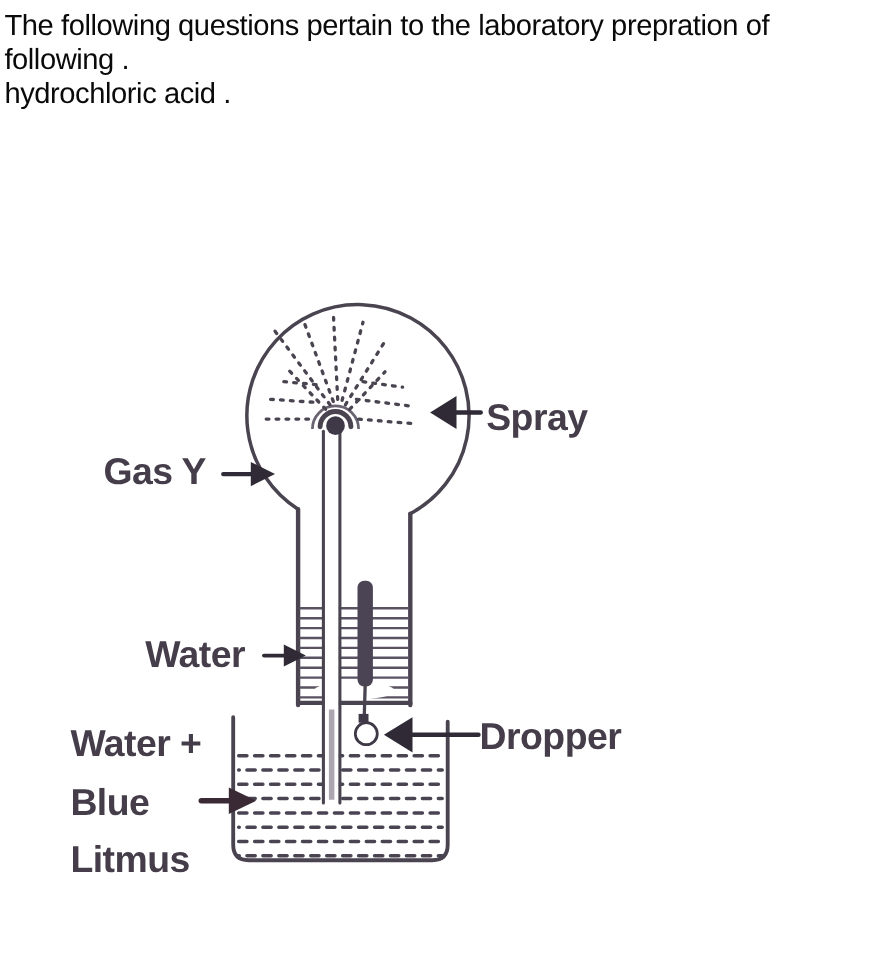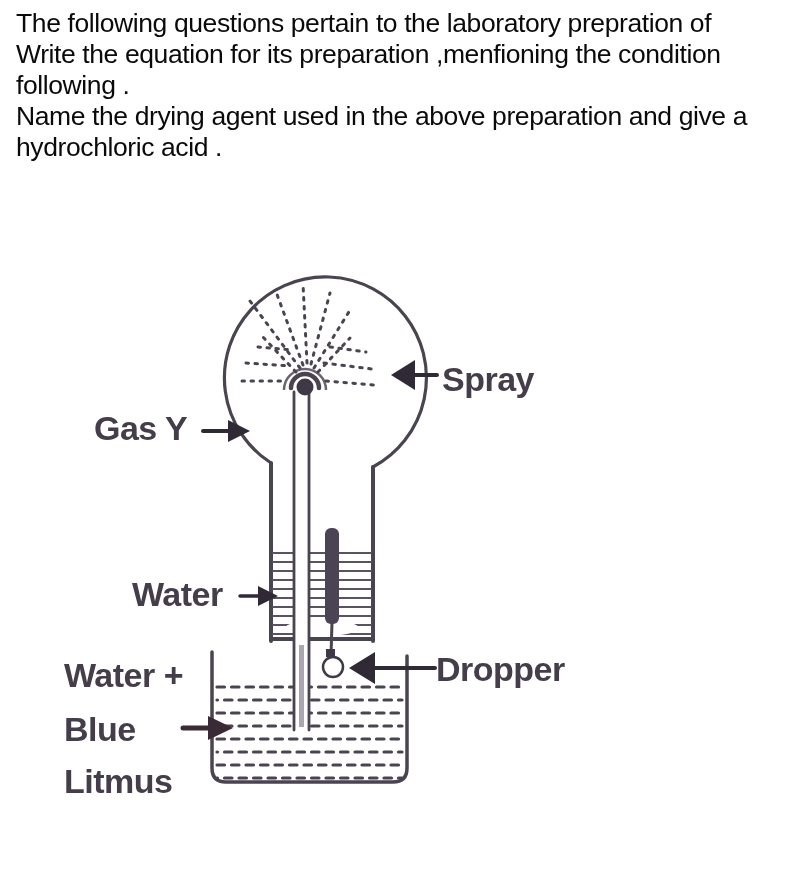--- a/index.html
+++ b/index.html
@@ -1,35 +1,33 @@
 <!DOCTYPE html>
 <html style="--background: #ffffff; --text_ink: #0a0a0a; --diagram_ink: #4a4450; --label_ink: #453e4a; --litmus_arrow_ink: #3a2a35;"><head>
 <meta charset="utf-8">
 <style>
   html,body{margin:0;padding:0;background:#ffffff;}
   .page{position:relative;width:800px;height:883px;background:var(--background,#fff);
         overflow:hidden;font-family:"Liberation Sans",sans-serif;}
-  .question{position:absolute;left:16px;top:8px;color:var(--text_ink,#0a0a0a);
+  .question{position:absolute;left:4px;top:8px;color:var(--text_ink,#0a0a0a);
             font-size:26.5px;line-height:31px;letter-spacing:-0.4px;}
   .question div{white-space:nowrap;}
   svg.diagram{position:absolute;left:0;top:0;filter:blur(0.4px);}
   .ink{stroke:var(--diagram_ink,#4a4450);fill:none;stroke-linecap:round;}
   .dlabel{font-family:"Liberation Sans",sans-serif;font-weight:700;font-size:34px;
           fill:var(--label_ink,#453e4a);letter-spacing:-0.5px;}
 </style>
 </head>
 <body>
 
 <div class="page">
 
   <div class="question">
     <div>The following questions pertain to the laboratory prepration of</div>
-    <div>Write the equation for its preparation ,menfioning the condition</div>
     <div>following .</div>
-    <div>Name the drying agent used in the above preparation and give a</div>
     <div>hydrochloric acid .</div>
   </div>
 
   <svg class="diagram" width="800" height="883" viewBox="0 0 800 883">
 
     <path class="ink" stroke-width="3.2" d="M 271 463 A 101 101 0 1 1 373 467"></path>
 
     <g>
       <path class="ink" stroke-width="4" d="M 271 463 L 271 641"></path>
       <path class="ink" stroke-width="4" d="M 373 467 L 373 641"></path>

